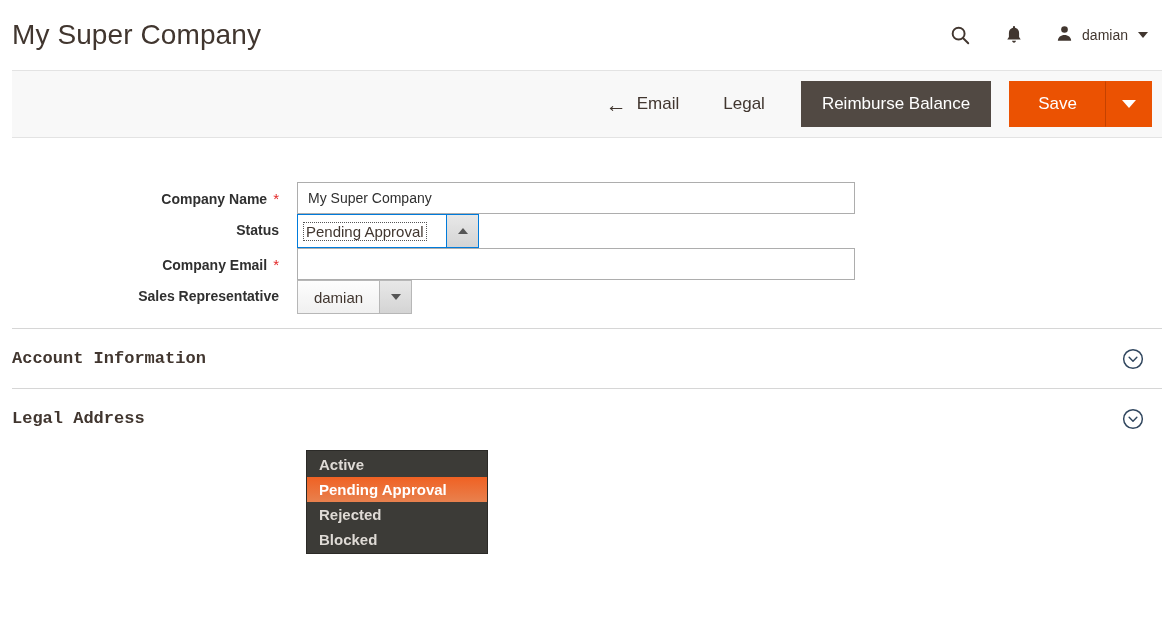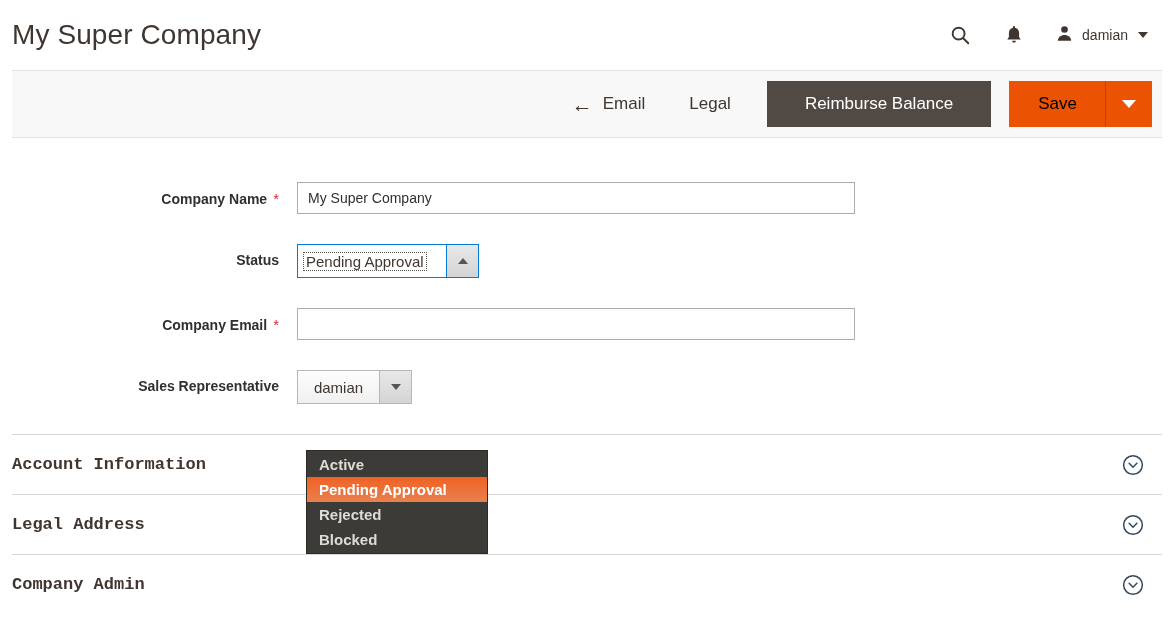--- a/index.html
+++ b/index.html
@@ -82,34 +82,34 @@
     font-size: 21px;
     line-height: 1;
     color: #41362f;
   }
   .btn-secondary {
     background: #514943;
     color: #ffffff;
     border: 1px solid #514943;
     font-size: 17px;
     font-family: inherit;
-    padding: 0 37px;
+    padding: 0 20px;
     height: 46px;
     margin-left: 14px;
     cursor: pointer;
     white-space: nowrap;
   }
   .save-group {
     display: flex;
     margin-left: 18px;
     height: 46px;
   }
   .btn-primary {
     background: #eb5202;
-    color: #000000;
+    color: #ffffff;
     border: 1px solid #eb5202;
     border-right: 1px solid #c44200;
     font-size: 17px;
     font-family: inherit;
     padding: 0 28px;
     height: 46px;
     cursor: pointer;
     font-weight: 400;
   }
   .btn-primary-toggle {
@@ -128,21 +128,20 @@
   }
 
   
   .form-area {
     padding: 44px 12px 0 12px;
     position: relative;
   }
   .field-row {
     display: flex;
     align-items: flex-start;
-    margin-bottom: 30px;
     position: relative;
   }
   .field-label {
     width: 285px;
     text-align: right;
     padding-right: 18px;
     padding-top: 8px;
     font-size: 14px;
     font-weight: bold;
     color: #303030;
@@ -405,20 +404,13 @@
           <polyline points="7.8,10.2 12,14.4 16.2,10.2" stroke-linecap="round" stroke-linejoin="round"></polyline>
         </svg></div>
     </div>
     <div class="section-row">
       <div class="section-title">Legal Address</div>
       <div class="collapse-icon"><svg width="22" height="22" viewBox="0 0 24 24" fill="none" stroke="#30465e" stroke-width="1.6">
           <circle cx="12" cy="12" r="10.2"></circle>
           <polyline points="7.8,10.2 12,14.4 16.2,10.2" stroke-linecap="round" stroke-linejoin="round"></polyline>
         </svg></div>
     </div>
-    <div class="section-row">
-      <div class="section-title">Company Admin</div>
-      <div class="collapse-icon"><svg width="22" height="22" viewBox="0 0 24 24" fill="none" stroke="#30465e" stroke-width="1.6">
-          <circle cx="12" cy="12" r="10.2"></circle>
-          <polyline points="7.8,10.2 12,14.4 16.2,10.2" stroke-linecap="round" stroke-linejoin="round"></polyline>
-        </svg></div>
-    </div>
   </div>
 
 </body></html>

